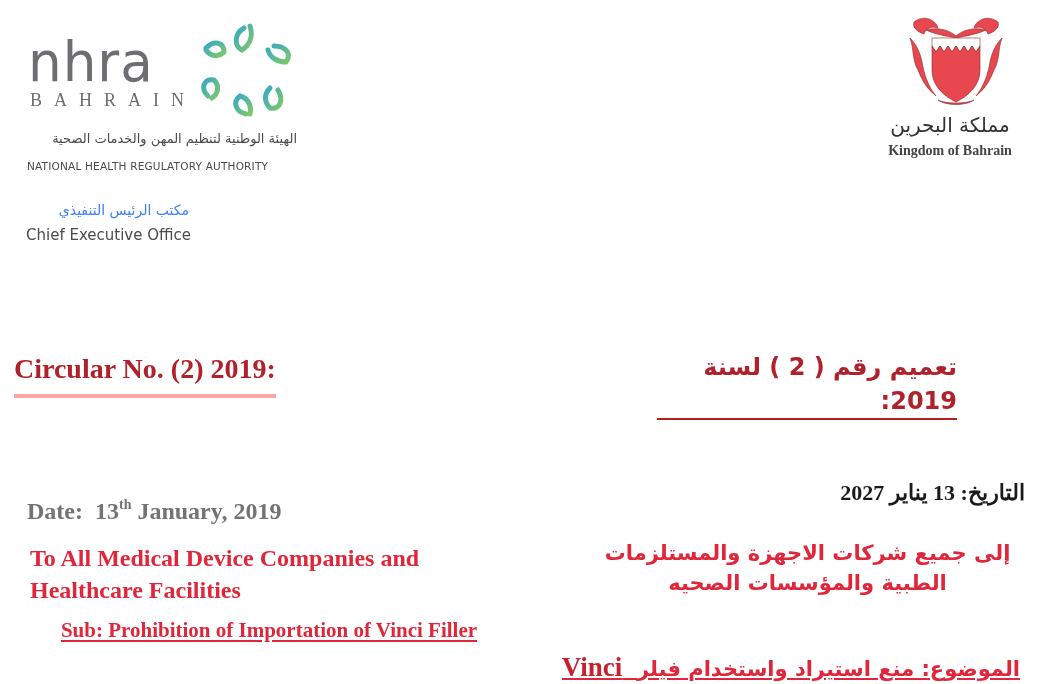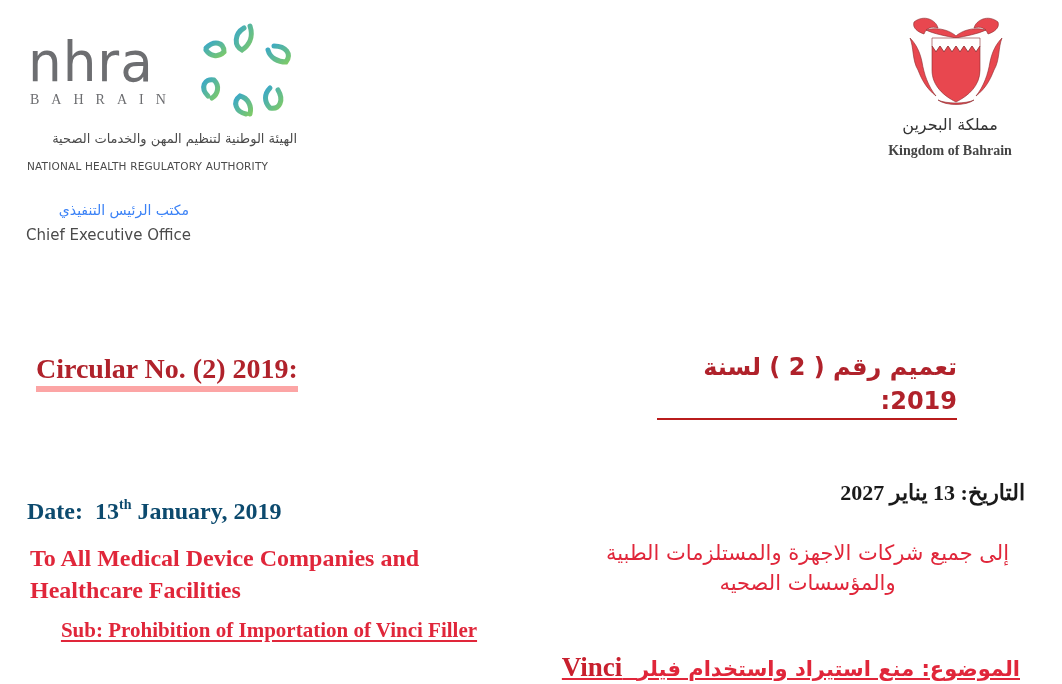--- a/index.html
+++ b/index.html
@@ -1,46 +1,46 @@
 <!DOCTYPE html>
 <html><head>
   <meta charset="utf-8">
   <style>
     html, body { margin: 0; padding: 0; background: #ffffff; }
     body { width: 1062px; height: 684px; position: relative; overflow: hidden; font-family: "Liberation Serif", serif; }
     .abs { position: absolute; }
 
     
     .nhra-word { left: 28px; top: 34px; font-family: "DejaVu Sans", sans-serif; font-size: 56px; color: #6d6e71; letter-spacing: 1px; line-height: 56px; font-weight: normal; transform: scaleX(0.95); transform-origin: left; }
-    .nhra-bahrain { left: 30px; top: 92px; font-family: "Liberation Serif", serif; font-size: 14px; color: #6d6e71; letter-spacing: 12px; line-height: 16px; }
+    .nhra-bahrain { left: 30px; top: 92px; font-family: "Liberation Serif", serif; font-size: 18px; color: #6d6e71; letter-spacing: 12px; line-height: 16px; }
     .nhra-emblem { left: 194px; top: 20px; width: 104px; height: 100px; }
     .nhra-ar { left: 27px; top: 131px; width: 270px; font-family: "DejaVu Sans", sans-serif; font-size: 13px; color: #4a4a4a; direction: rtl; text-align: right; line-height: 16px; }
     .nhra-en { left: 27px; top: 160px; font-family: "DejaVu Sans", sans-serif; font-size: 10.5px; color: #4a4a4a; line-height: 13px; letter-spacing: 0.2px; }
     .ceo-ar { left: 27px; top: 201px; width: 162px; font-family: "DejaVu Sans", sans-serif; font-size: 14px; color: #3b82f6; direction: rtl; text-align: right; line-height: 18px; }
     .ceo-en { left: 26px; top: 225px; font-family: "DejaVu Sans", sans-serif; font-size: 15px; color: #4a4a4a; line-height: 20px; }
 
     
     .kb-emblem { left: 904px; top: 8px; width: 104px; height: 104px; }
-    .kb-ar { left: 870px; top: 115px; width: 160px; font-family: "DejaVu Sans", sans-serif; font-size: 16px; color: #333; direction: rtl; text-align: center; line-height: 20px; letter-spacing: 2px; }
+    .kb-ar { left: 870px; top: 115px; width: 160px; font-family: "DejaVu Sans", sans-serif; font-size: 20px; color: #333; direction: rtl; text-align: center; line-height: 20px; letter-spacing: 2px; }
     .kb-en { left: 870px; top: 142px; width: 160px; font-family: Liberation Serif, serif; font-size: 14px; font-weight: bold; color: #444; text-align: center; line-height: 18px; }
 
     
     .red-dark { color: #b0222b; }
     .red { color: #e0263a; }
-    .circ-en { left: 36px; top: 352px; font-size: 28px; font-weight: bold; line-height: 34px; border-bottom: 6px solid #fca5a5; padding-bottom: 0px; }
+    .circ-en { left: 14px; top: 352px; font-size: 28px; font-weight: bold; line-height: 34px; border-bottom: 4px solid #fca5a5; padding-bottom: 8px; }
     .circ-ar { left: 657px; top: 350px; width: 300px; font-family: "DejaVu Sans", sans-serif; font-size: 24px; font-weight: bold; direction: rtl; text-align: right; line-height: 34px; border-bottom: 2px solid #b91c1c; }
 
-    .date-en { left: 27px; top: 496px; font-size: 24px; font-weight: bold; color: #0c4a6e; line-height: 30px; }
+    .date-en { left: 27px; top: 496px; font-size: 24px; font-weight: bold; color: #737373; line-height: 30px; }
     .date-en sup { font-size: 14px; vertical-align: 10px; line-height: 0; }
     .date-ar { left: 790px; top: 478px; width: 235px; font-family: "Liberation Serif", serif; font-size: 22px; font-weight: bold; color: #1a1a1a; direction: rtl; text-align: right; line-height: 30px; }
 
     .to-en { left: 30px; top: 542px; width: 478px; font-size: 24px; font-weight: bold; text-align: left; line-height: 32px; }
     .sub-en { left: 30px; top: 614px; width: 478px; font-size: 21px; font-weight: bold; text-align: center; line-height: 32px; }
     .sub-en span { text-decoration: underline; text-decoration-thickness: 2px; text-underline-offset: 3px; }
-    .to-ar { left: 585px; top: 538px; width: 445px; font-family: "DejaVu Sans", sans-serif; font-size: 21px; font-weight: normal; direction: rtl; text-align: center; line-height: 30px; }
+    .to-ar { left: 585px; top: 538px; width: 445px; font-family: "DejaVu Sans", sans-serif; font-size: 21px; font-weight: bold; direction: rtl; text-align: center; line-height: 30px; }
     .sub-ar { left: 592px; top: 652px; width: 428px; font-family: "DejaVu Sans", sans-serif; font-size: 21px; font-weight: bold; direction: rtl; line-height: 30px; border-bottom: 2px solid #e0263a; white-space: nowrap; text-decoration: underline; }
     .sub-ar .vinci { font-family: "Liberation Serif", serif; font-size: 27px; color: #c8202e; }
   </style>
 </head>
 <body>
 
 <div class="abs nhra-word">nhra</div>
 <div class="abs nhra-bahrain">BAHRAIN</div>
 <svg class="abs nhra-emblem" viewBox="0 0 104 100">
   <defs>

